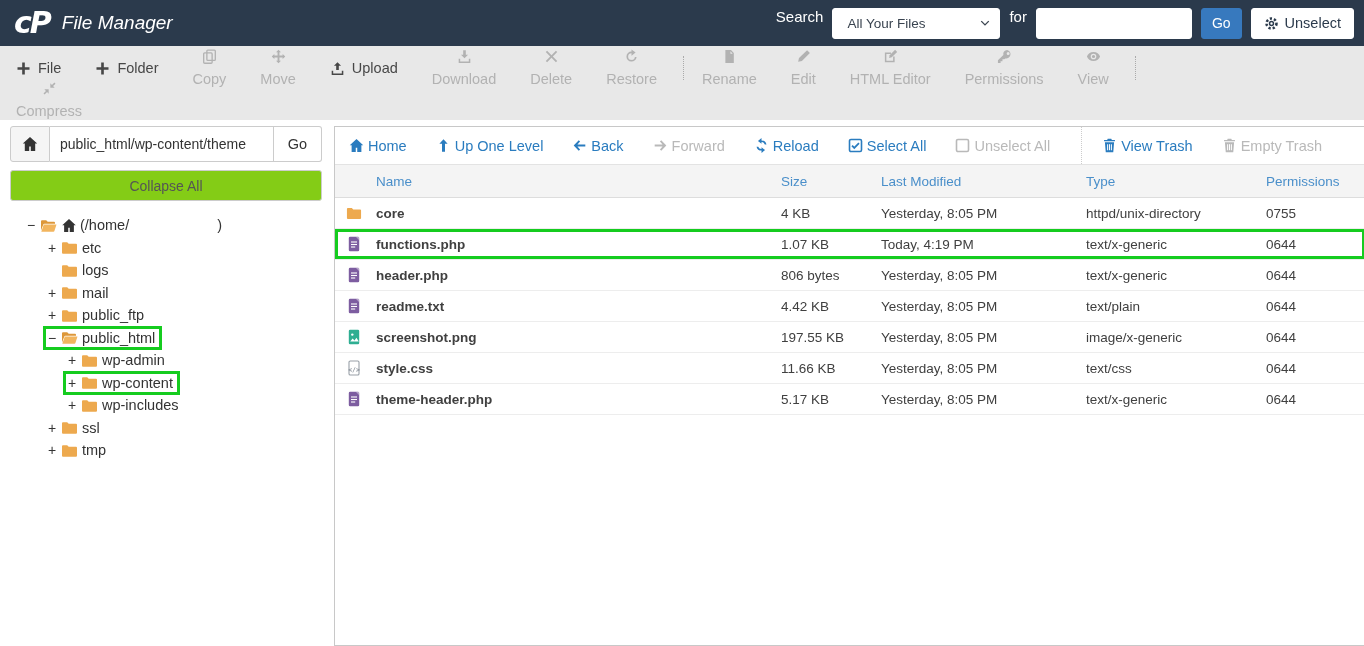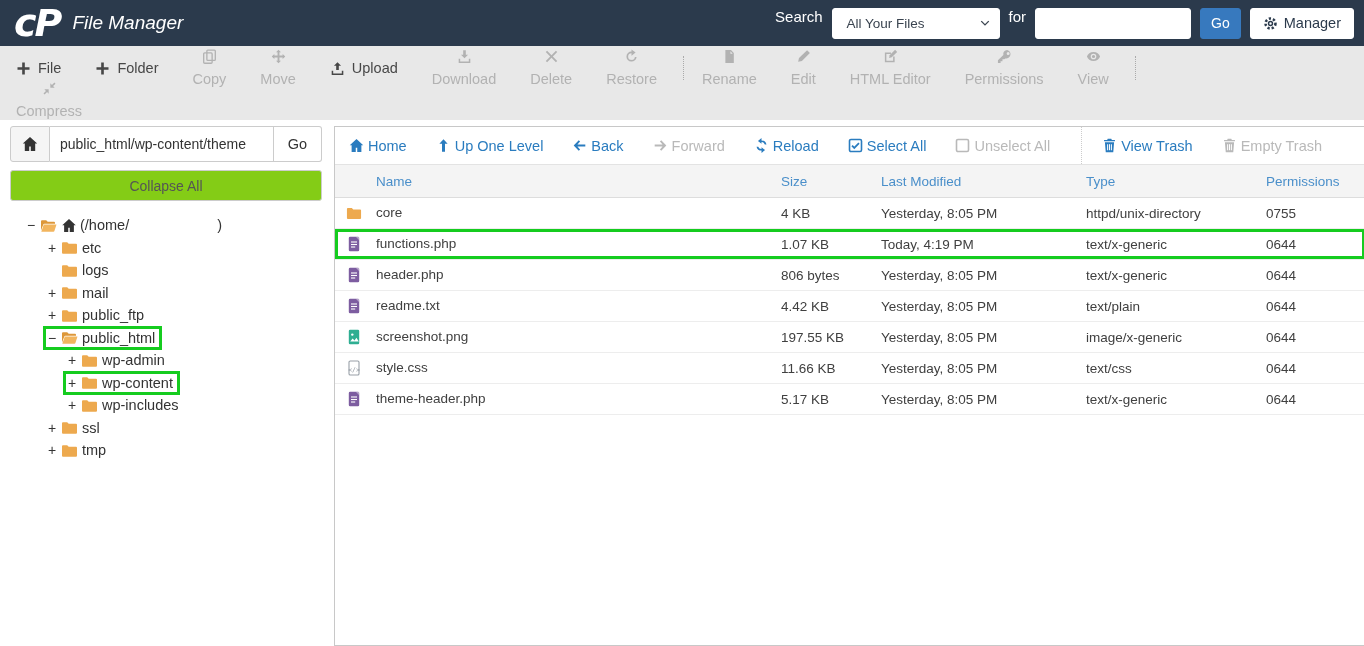--- a/index.html
+++ b/index.html
@@ -1,21 +1,21 @@
 <!DOCTYPE html>
 <html><head>
 <meta charset="utf-8">
 <style>
   * { box-sizing: border-box; margin: 0; padding: 0; }
   html,body { width: 1364px; height: 646px; background: #fff;
     font-family: "Liberation Sans", "DejaVu Sans", sans-serif; color:#333; overflow:hidden; }
 
   
   .app-header { height:46px; background:#2b3a4c; display:flex; align-items:center; padding:0 10px 0 14px; }
-  .logo { color:#fff; font-weight:bold; font-style:italic; font-size:38px; letter-spacing:-2px;
+  .logo { color:#fff; font-weight:bold; font-style:italic; font-size:30px; letter-spacing:-2px;
     font-family:"DejaVu Sans", sans-serif; line-height:1; margin-right:12px; }
   .app-title { color:#fff; font-size:19px; font-weight:400;font-style:italic; }
   .hdr-right { margin-left:auto; display:flex; align-items:flex-start; gap:9px; }
   .hdr-label { color:#fff; font-size:15px; }
   .scope-select { width:168px; height:31px; background:#fff; border:1px solid #fff; border-radius:3px;
     display:flex; align-items:center; padding:0 8px 0 14px; font-size:13.5px; color:#3a4450; cursor:pointer; }
   .scope-select .chev { margin-left:auto; width:12px; height:12px; color:#3a4450; }
   .hdr-input { width:156px; height:31px; border:1px solid #fff; border-radius:3px; padding:0 8px; font-size:14px; }
   .go-btn { height:31px; padding:0 10px; background:#3779be; color:#fff; border:1px solid #3779be;
     border-radius:3px; font-size:14px; cursor:pointer; }
@@ -62,21 +62,21 @@
   .nav-bar { display:flex; align-items:stretch; padding:0 14px; height:38px; border-bottom:1px solid #e3e3e3; font-size:14.5px; }
   .nav-item { display:flex; align-items:center; gap:4px; margin-right:29px; color:#2a7cbf; cursor:pointer; white-space:nowrap; }
   .nav-item.disabled { color:#b9b9b9; cursor:default; }
   .trash-group { display:flex; align-items:stretch; border-left:1px dotted #ccc; padding-left:20px; margin-left:2px; }
 
   .grid-cols { display:grid; grid-template-columns:446px 100px 205px 180px 1fr; align-items:center; }
   .table-header { height:33px; background:#f4f4f4; border-bottom:1px solid #ddd; color:#4a8fca; font-size:13.5px; }
   .table-header .col-name { padding-left:41px; cursor:pointer; }
   .th-col { cursor:pointer; }
   .file-row { height:31px; border-bottom:1px solid #ededed; font-size:13.5px; color:#404040; cursor:pointer; }
-  .cell-name { display:flex; padding-left:11px; gap:14px; }
+  .cell-name { display:flex; align-items:center; padding-left:11px; gap:14px;font-weight:bold; }
   .row-highlight { box-shadow: inset 0 0 0 3px #15cc1f; }
 </style>
 </head>
 <body>
 
 <svg width="0" height="0" style="position:absolute" aria-hidden="true">
   <defs>
     <symbol id="i-plus" viewBox="0 0 16 16">
         <path fill="currentColor" d="M6.6 1.6h2.8v5h5v2.8h-5v5H6.6v-5h-5V6.6h5z"></path>
       </symbol>
@@ -203,21 +203,21 @@
           <use href="#i-chevron-down"></use>
         </svg>
     </div>
     <span class="hdr-label">for</span>
     <input class="hdr-input" value="" style="">
     <button class="go-btn">Go</button>
     <button class="settings-btn">
       <svg class="ic">
           <use href="#i-gear"></use>
         </svg>
-      <span>Manager</span>
+      <span>Unselect</span>
     </button>
   </div>
 </div>
 
 <div class="toolbar">
   <div class="tb-row">
     <div class="tb-item">
         <svg class="ic">
           <use href="#i-plus"></use>
         </svg>

